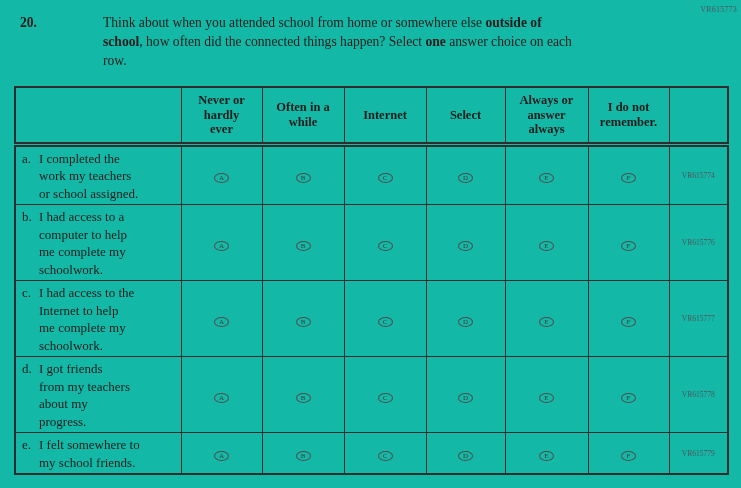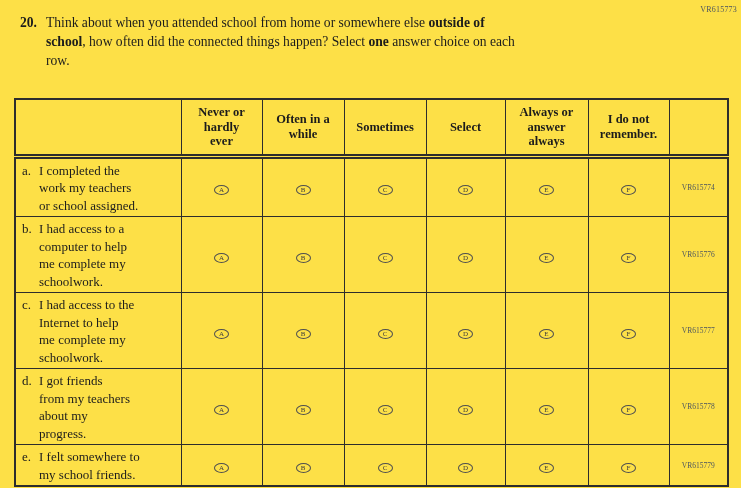--- a/index.html
+++ b/index.html
@@ -6,44 +6,43 @@
     --text:#1c1c1c;
     --border:#2d2d2d;
     --bubble:#4f4f4f;
     --code:#4d565f;
   }
   *{margin:0;padding:0;box-sizing:border-box;}
   html,body{background:#e8e8e8;}
   .sheet{
     position:relative;
     width:741px;height:488px;
-    background:#fde047;
+    background:#14b8a6;
     font-family:"Liberation Serif", serif;
     color:var(--text);
     overflow:hidden;
   }
   .corner-code{
     position:absolute;top:5px;right:4px;
     font-size:8px;color:var(--code);
     letter-spacing:0.2px;
   }
   .question{
     position:absolute;left:20px;top:13px;
-    display:flex;gap:9px;
+    display:flex;gap:22px;
     font-size:13.6px;line-height:19px;
   }
   .q-num{font-weight:bold;flex:0 0 auto;}
-  .q-text{width:612px;white-space:pre-line;}
+  .q-text{width:612px;white-space:pre-line;margin-left:44px;}
   .q-text .b{font-weight:bold;}
   table.grid{
     position:absolute;left:14px;top:86px;
     width:713px;
     border-collapse:collapse;table-layout:fixed;
     border:2.5px solid var(--border);
-    margin-top:12px;
   }
   .grid th,.grid td{
     border:1.5px solid var(--border);
     overflow:hidden;
   }
   .grid thead tr{height:57px;}
   .grid thead th{
     border-bottom:5px double var(--border);
     font-weight:bold;font-size:12.5px;line-height:14.5px;
     text-align:center;vertical-align:middle;
@@ -114,21 +113,21 @@
         <col class="c-code">
     </colgroup>
     <thead>
       <tr>
         <th></th>
         <th>Never or
 hardly
 ever</th>
         <th>Often in a
 while</th>
-        <th>Sometimes</th>
+        <th>Internet</th>
         <th>Select</th>
         <th>Always or
 answer
 always</th>
         <th>I do not
 remember.</th>
         <th></th>
       </tr>
     </thead>
     <tbody>

